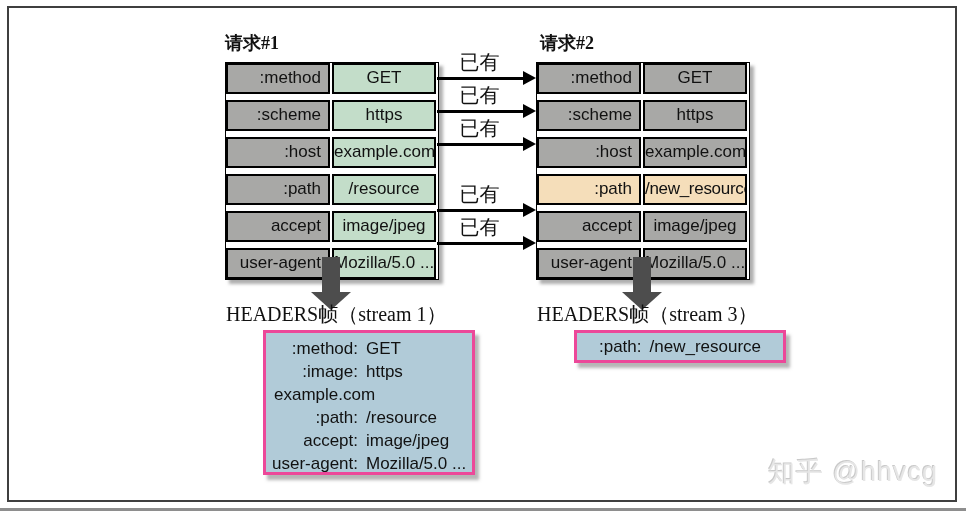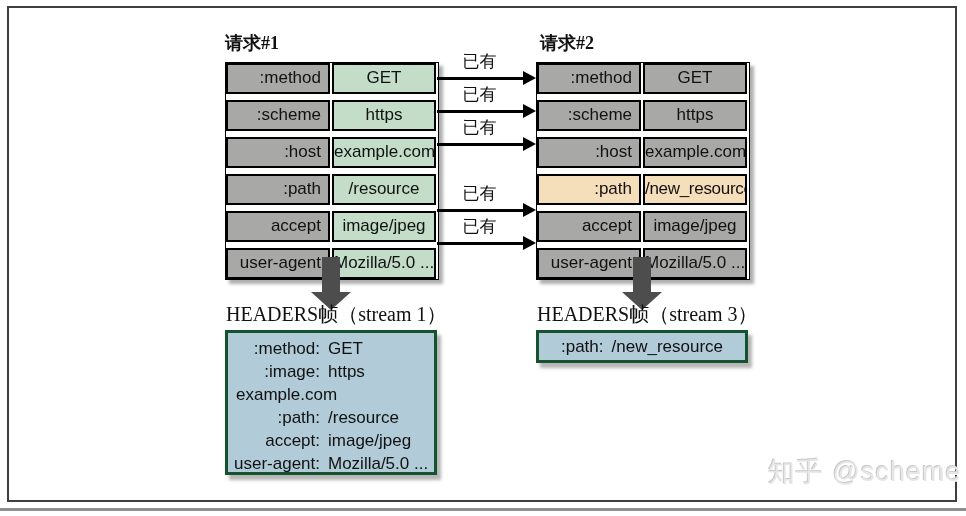--- a/index.html
+++ b/index.html
@@ -25,34 +25,34 @@
   .hl .cell.key,.hl .cell.val{background:#f5deba;}
   .hl .cell.val{padding:0;letter-spacing:-0.3px;}
 
   
   .harrow{position:absolute;left:437px;width:99px;height:16px;}
   .harrow .line{position:absolute;left:0;top:6.5px;width:88px;height:3px;background:#000;}
   .harrow .head{position:absolute;right:0;top:1px;width:0;height:0;
                 border-top:7px solid transparent;border-bottom:7px solid transparent;
                 border-left:13px solid #000;}
   .harrow-label{position:absolute;left:437px;width:99px;text-align:center;
-                font-family:"Liberation Serif",serif;font-size:17px;line-height:20px;
+                font-family:"Liberation Serif",serif;font-size:20px;line-height:20px;
                 padding-right:14px;box-sizing:border-box;font-weight:500;}
 
   
   .varrow .stem{position:absolute;width:18px;height:36px;background:#4d4d4d;}
   .varrow .vhead{position:absolute;width:0;height:0;
                  border-left:20px solid transparent;border-right:20px solid transparent;
                  border-top:18px solid #4d4d4d;}
 
   .frame-title{position:absolute;font-family:"Liberation Serif",serif;font-size:20px;
                line-height:24px;white-space:nowrap;}
 
   .frame-box{position:absolute;box-sizing:border-box;width:212px;background:#b1cbd8;
-             border:3px solid #14532d;box-shadow:4px 5px 3px rgba(110,110,110,0.5);}
+             border:3px solid #ec4899;box-shadow:4px 5px 3px rgba(110,110,110,0.5);margin-left:38px;}
   .frame-box .fline{display:flex;font-size:17px;line-height:23px;white-space:nowrap;}
   .frame-box .fkey{width:92px;text-align:right;flex:none;}
   .frame-box .fval{margin-left:8px;text-align:left;}
   .box1{padding-top:4px;height:145px;}
   .box2{height:33px;display:flex;align-items:center;justify-content:center;}
   .box2 .fline{line-height:27px;}
   .box2 .fkey{width:auto;}
 
   .watermark{position:absolute;left:768px;top:454px;font-size:27px;letter-spacing:1px;
              color:#e6e6e6;font-family:"Liberation Sans",sans-serif;
@@ -187,16 +187,16 @@
   </div>
 
   <div class="frame-title" style="left:537px;top:302px;">HEADERS帧（stream 3）</div>
   <div class="frame-box box2" style="left:536px;top:330px;">
     <div class="fline">
         <span class="fkey">:path:</span>
         <span class="fval">/new_resource</span>
       </div>
   </div>
 
-  <div class="watermark">知乎 @scheme</div>
+  <div class="watermark">知乎 @hhvcg</div>
 
   <div class="bottom-strip"></div>
 </div>
 
 </body></html>

